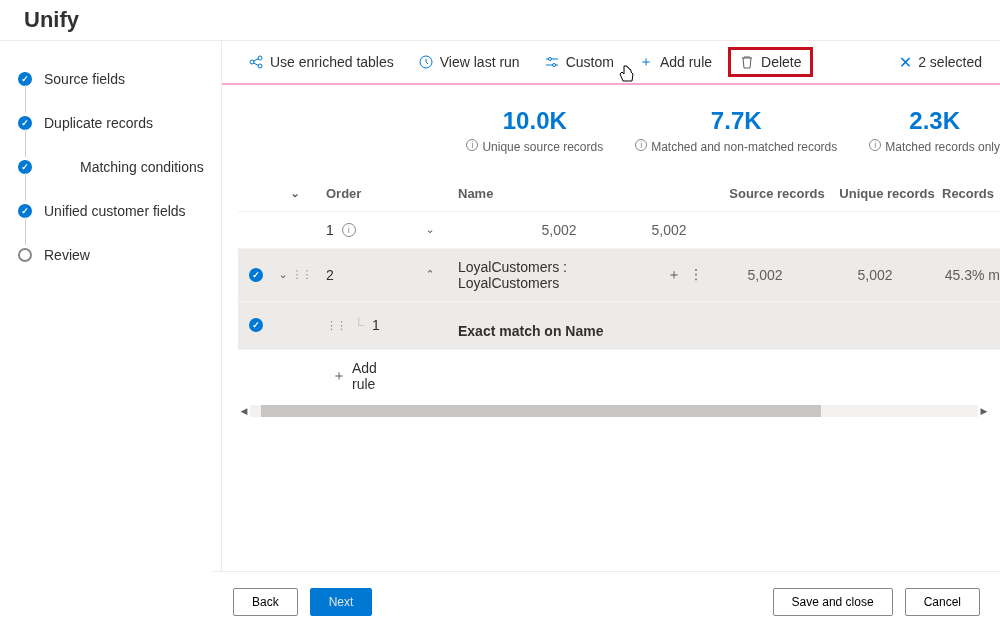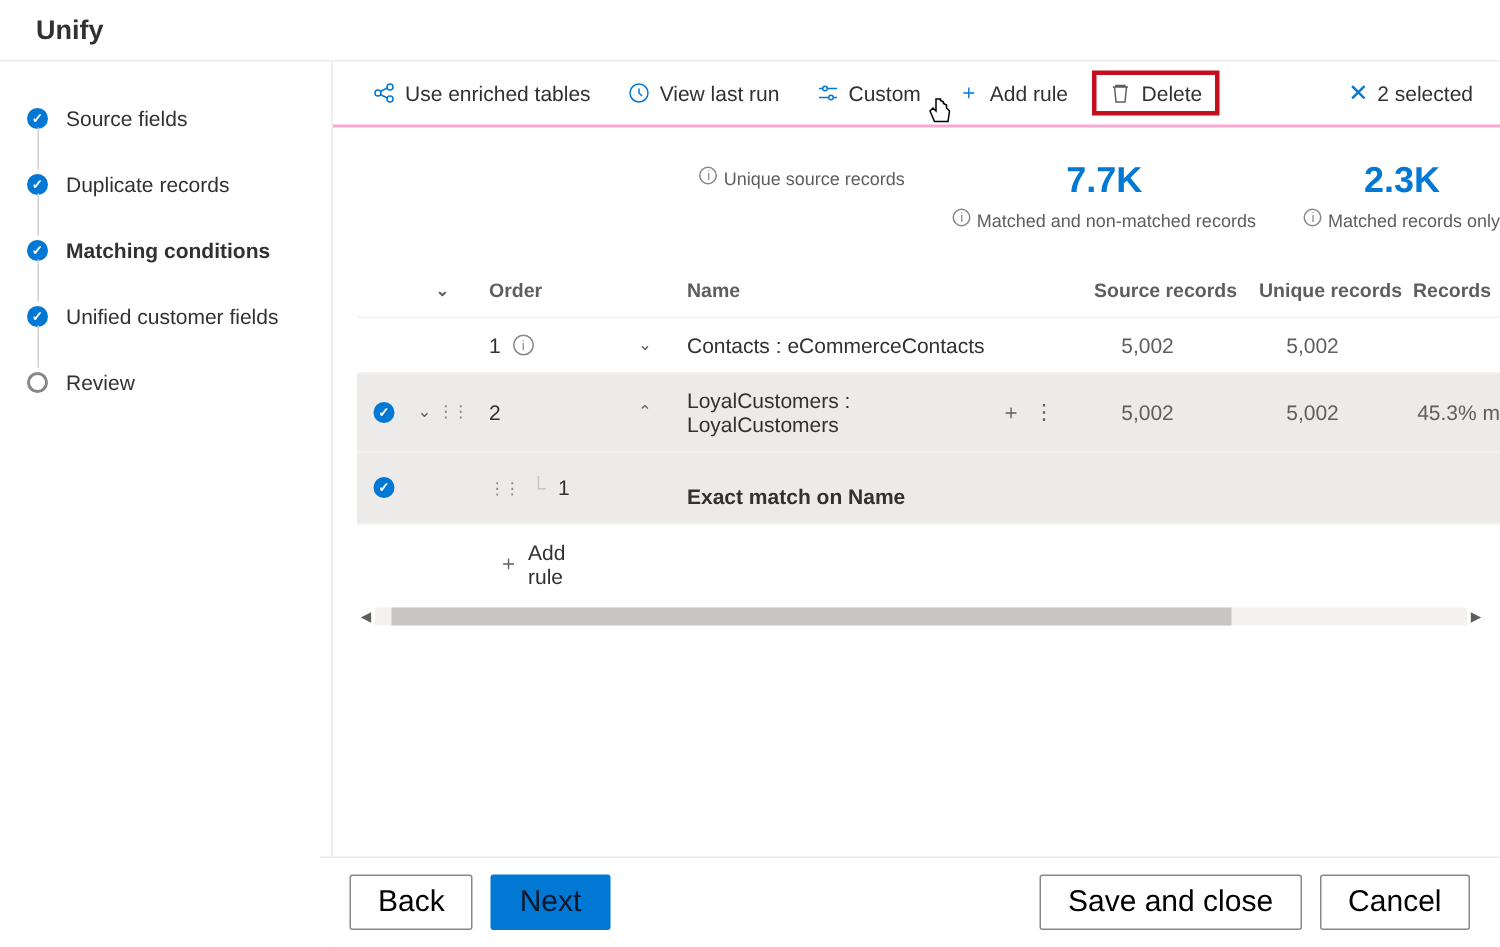--- a/index.html
+++ b/index.html
@@ -1,29 +1,29 @@
 <!DOCTYPE html>
 <html><head>
   <meta charset="utf-8">
   <style>
     * { margin: 0; padding: 0; box-sizing: border-box; font-family: 'Segoe UI', -apple-system, sans-serif; }
     body { background: #fff; color: #323130; font-size: 14px; width: 1000px; height: 631px; overflow: hidden; position: relative; }
 
-    .header { height: 41px; border-bottom: 1px solid #edebe9; display: flex; align-items: center; padding: 0 24px; font-size: 18px; font-weight: 600; }
+    .header { height: 41px; border-bottom: 1px solid #edebe9; display: flex; align-items: center; padding: 0 24px; font-size: 22px; font-weight: 600; }
 
     .layout { display: flex; height: calc(631px - 41px); }
 
     .sidebar { width: 222px; padding: 30px 0 0 18px; border-right: 1px solid #edebe9; }
     .step { display: flex; align-items: center; margin-bottom: 28px; position: relative; }
     .step-circle { width: 14px; height: 14px; border-radius: 50%; margin-right: 12px; display: flex; align-items: center; justify-content: center; }
     .step-done { background: #0078d4; }
     .step-done::after { content: '✓'; color: #fff; font-size: 9px; font-weight: bold; }
     .step-pending { border: 2px solid #8a8886; background: #fff; }
     .step-label { font-size: 14px; color: #323130; }
-    .step-active .step-label { font-weight: 700; }
+    .step-active .step-label { font-weight: 400; margin-left: 36px; }
     .step-connector { position: absolute; left: 6.5px; top: 14px; width: 1px; height: 28px; background: #d2d0ce; }
 
     .main { flex: 1; display: flex; flex-direction: column; overflow: hidden; }
 
     .toolbar { height: 44px; border-bottom: 2px solid #f9a8d4; display: flex; align-items: center; padding: 0 18px; gap: 8px; }
     .tb-btn { display: flex; align-items: center; gap: 6px; padding: 4px 8px; font-size: 14px; color: #323130; cursor: pointer; border: none; background: none; }
     .tb-icon { width: 16px; height: 16px; display: flex; align-items: center; justify-content: center; color: #0078d4; }
     .tb-spacer { flex: 1; }
     .tb-selected { color: #323130; display: flex; align-items: center; gap: 6px; }
     .tb-x { color: #0078d4; font-size: 16px; }
@@ -63,22 +63,22 @@
     .add-rule-row { display: flex; align-items: center; padding: 10px 0 10px 76px; border-top: 1px solid #f3f2f1; }
     .add-rule-btn { display: flex; align-items: center; gap: 6px; color: #323130; cursor: pointer; }
     .plus-icon { color: #605e5c; font-size: 14px; }
 
     .hscroll { height: 14px; margin: 2px 10px 0 0; display: flex; align-items: center; }
     .hscroll-track { flex: 1; height: 12px; background: #f3f2f1; position: relative; }
     .hscroll-thumb { position: absolute; left: 1.5%; width: 77%; height: 100%; background: #c8c6c4; }
     .hscroll-arrow { width: 12px; text-align: center; font-size: 9px; color: #605e5c; }
 
     .footer { position: absolute; bottom: 0; left: 213px; right: 0; height: 60px; border-top: 1px solid #edebe9; display: flex; align-items: center; padding: 0 20px; gap: 12px; background: #fff; }
-    .btn { padding: 6px 18px; font-size: 20px; border: 1px solid #8a8886; background: #fff; cursor: pointer; border-radius: 2px; }
-    .btn-primary { background: #0078d4; border-color: #0078d4; color: #0f172a; }
+    .btn { padding: 6px 18px; font-size: 12px; border: 1px solid #8a8886; background: #fff; cursor: pointer; border-radius: 2px; }
+    .btn-primary { background: #0078d4; border-color: #0078d4; color: #e5e5e5; }
     .footer-spacer { flex: 1; }
   </style>
 </head>
 <body>
 
 <div class="header">
   <span>Unify</span>
 </div>
 
 <div class="layout">
@@ -165,20 +165,21 @@
     <div class="cursor-hand">
       <svg width="18" height="20" viewBox="0 0 18 20">
           <path d="M6 2v8l-2-2-2 2 3 7h9l1-7-2-2v-2l-2-1v-1l-2-1V2z" fill="#fff" stroke="#000"></path>
         </svg>
     </div>
 
     <div class="content-area">
       <div class="title-row">
         <div class="stats">
           <div class="stat">
+            <div class="stat-val">10.0K</div>
             <div class="stat-lbl">
                 <span class="info-icon">i</span>
                 <span>Unique source records</span>
               </div>
           </div>
           <div class="stat">
             <div class="stat-val">7.7K</div>
             <div class="stat-lbl">
                 <span class="info-icon">i</span>
                 <span>Matched and non-matched records</span>
@@ -212,21 +213,20 @@
         <div class="tr-row">
           <div class="col-check"></div>
           <div class="col-expand"></div>
           <div class="col-order">
               <span>1</span>
               <span class="ord-info">i</span>
             </div>
           <div class="col-carrot">
               <span class="chevron">⌄</span>
             </div>
-          <div class="col-name">Contacts : eCommerceContacts</div>
           <div class="col-actions"></div>
           <div class="col-stat">5,002</div>
           <div class="col-stat">5,002</div>
           <div class="col-stat" style="width:70px;"></div>
         </div>
 
         <div class="tr-row selected">
           <div class="col-check">
               <span class="chk"></span>
             </div>

